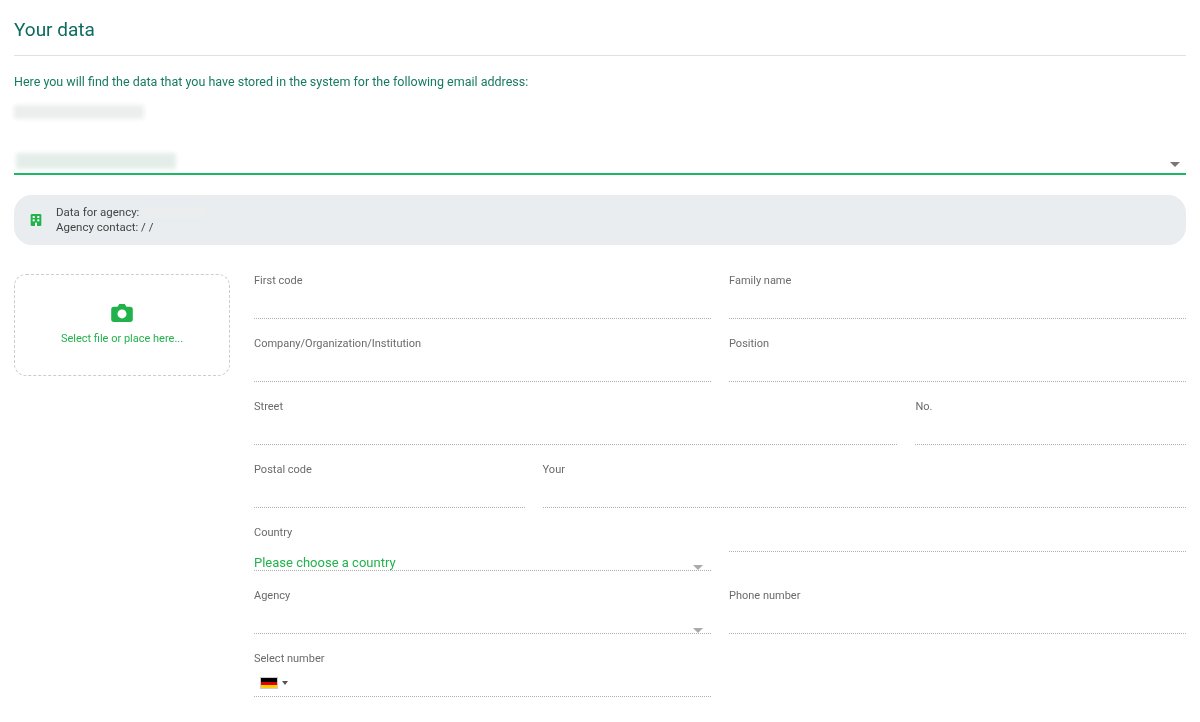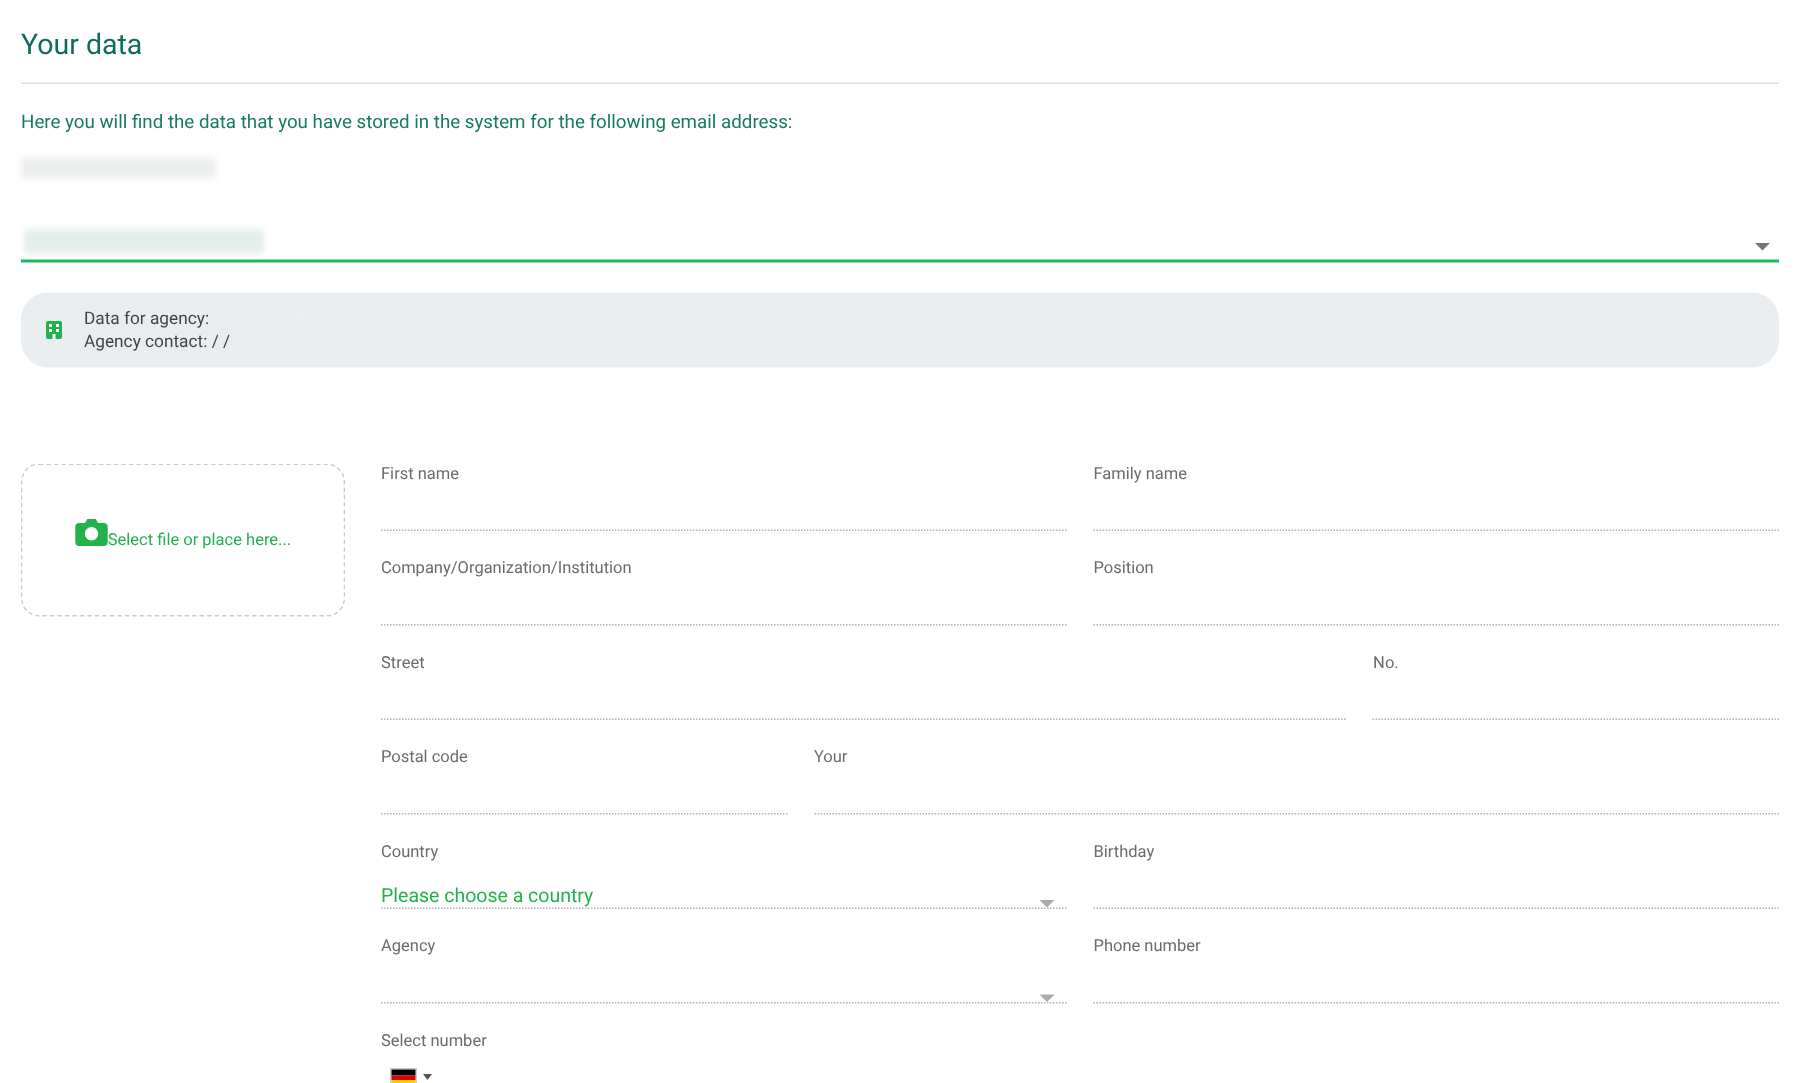--- a/index.html
+++ b/index.html
@@ -60,21 +60,21 @@
       border-top: 5px solid #777;
       margin-right: 6px;
       margin-bottom: 4px;
     }
     .agency-info-box {
       background: #e9edef;
       border-radius: 18px;
       display: flex;
       align-items: center;
       padding: 10px 14px;
-      margin-bottom: 64px;
+      margin-bottom: 29px;
     }
     .building-icon {
       width: 16px; height: 16px;
       margin-right: 12px;
       flex-shrink: 0;
     }
     .agency-info-text {
       font-size: 11.5px;
       color: #444;
       line-height: 1.3;
@@ -90,21 +90,21 @@
     }
     .upload-col {
       width: 216px;
       flex-shrink: 0;
     }
     .upload-box {
       border: 1px dashed #ccc;
       border-radius: 12px;
       height: 102px;
       display: flex;
-      flex-direction: row;
+      flex-direction: column;
       align-items: center;
       justify-content: center;
       cursor: pointer;
     }
     .camera-icon {
       width: 22px;
       height: 18px;
       color: #22b24c;
       margin-bottom: 10px;
     }
@@ -230,21 +230,21 @@
     <div class="upload-box">
       <svg class="camera-icon" viewBox="0 0 24 20">
         <path fill="currentColor" d="M9 0l-2 3H3a3 3 0 0 0-3 3v11a3 3 0 0 0 3 3h18a3 3 0 0 0 3-3V6a3 3 0 0 0-3-3h-4l-2-3H9zm3 6a5 5 0 1 1 0 10 5 5 0 0 1 0-10z"></path>
       </svg>
       <div class="upload-text">Select file or place here...</div>
     </div>
   </div>
 
   <div class="fields-col">
     <div class="field w-half">
-      <label class="field-label">First name</label>
+      <label class="field-label">First code</label>
       <input class="field-input" value="" style="">
     </div>
     <div class="field w-half">
       <label class="field-label">Family name</label>
       <input class="field-input" value="" style="">
     </div>
 
     <div class="field w-half">
       <label class="field-label">Company/Organization/Institution</label>
       <input class="field-input" value="" style="">
@@ -273,21 +273,20 @@
     </div>
 
     <div class="field w-half">
       <label class="field-label">Country</label>
       <div class="field-select">
         <span class="select-value">Please choose a country</span>
         <span class="chevron-small"></span>
       </div>
     </div>
     <div class="field w-half">
-      <label class="field-label">Birthday</label>
       <input class="field-input" value="" style="">
     </div>
 
     <div class="field w-half">
       <label class="field-label">Agency</label>
       <div class="field-select">
         <span class="select-value-empty"></span>
         <span class="chevron-small"></span>
       </div>
     </div>

